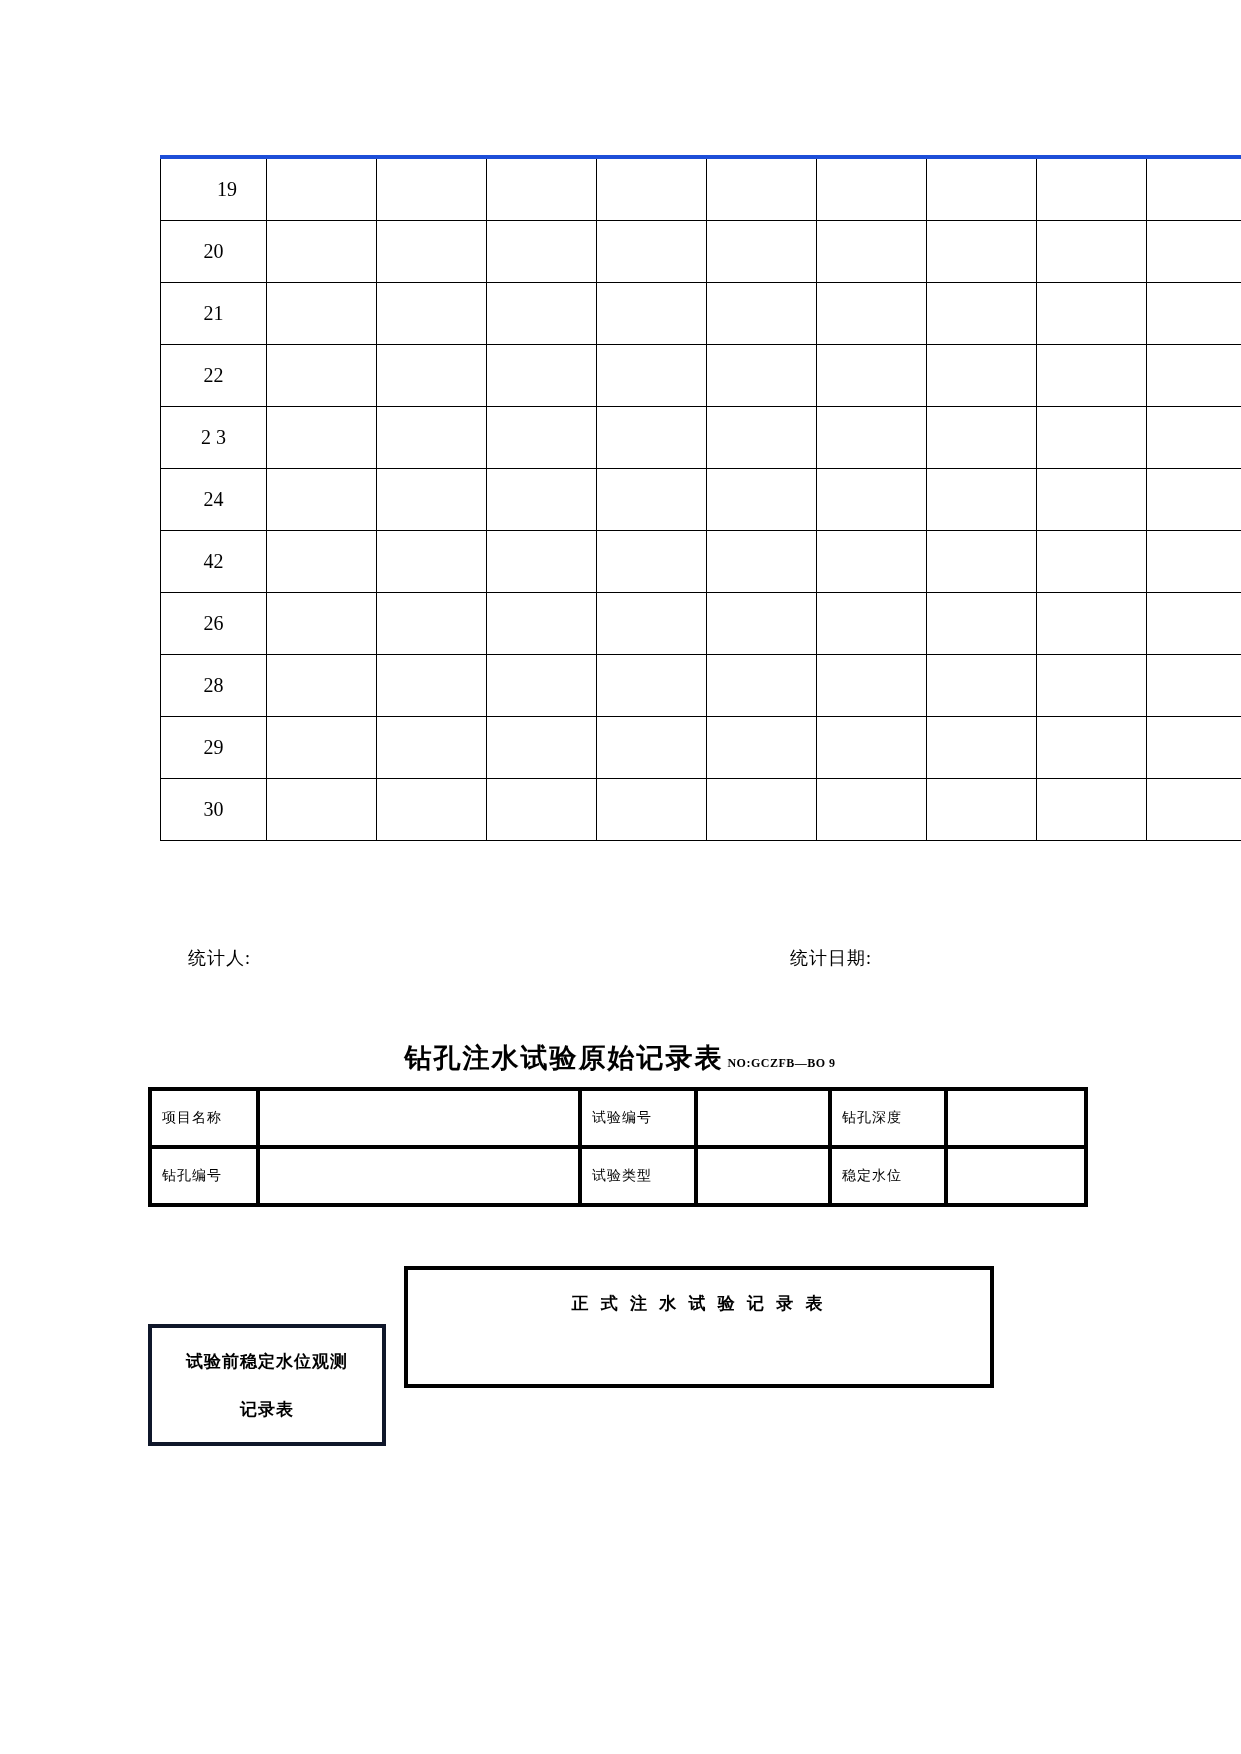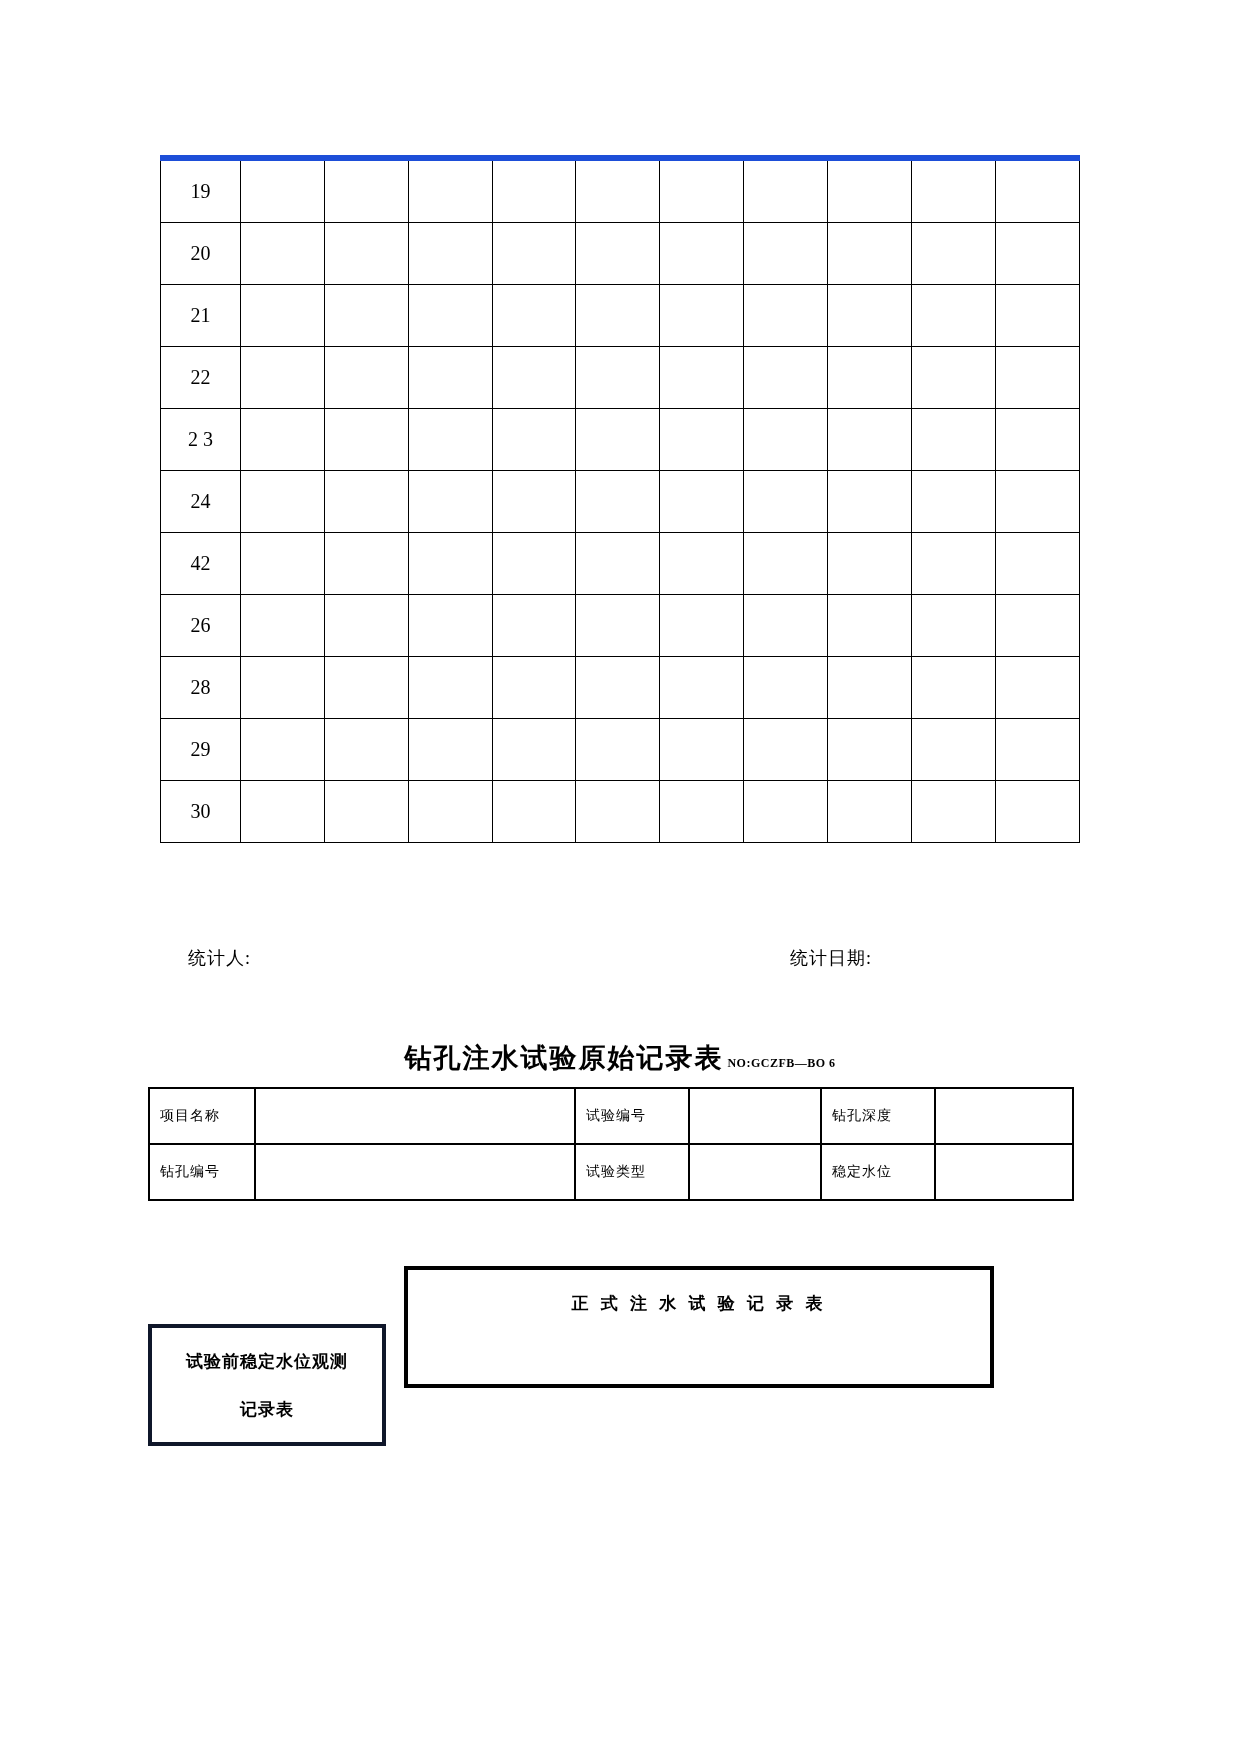--- a/index.html
+++ b/index.html
@@ -41,21 +41,22 @@
     font-family: "Liberation Serif", serif;
     padding: 0;
   }
   .top-table td.num {
     width: 78px;
   }
   .top-table td.blank {
     width: 82px;
   }
   .top-table tr:first-child td {
-    border-top: 6px solid #1d4ed8;
+    border-top: 4px solid #1d4ed8;
+    padding-left: 27px;
   }
 
   
   .sig-row {
     position: absolute;
     left: 160px;
     top: 946px;
     width: 920px;
     height: 40px;
     font-size: 18px;
@@ -100,21 +101,21 @@
   
   .info-table {
     position: absolute;
     left: 148px;
     top: 1087px;
     width: 800px;
     border-collapse: collapse;
     table-layout: fixed;
   }
   .info-table td {
-    border: 2px solid #000000;
+    border: 4px solid #000000;
     height: 54px;
     font-size: 14px;
     padding: 0 10px;
     vertical-align: middle;
     font-family: "Liberation Serif", serif;
     letter-spacing: 1px;
   }
   .info-label { width: 84px; text-align: left; }
   .info-wide  { width: 298px; }
   .info-mid   { width: 92px; }
@@ -320,21 +321,21 @@
       </tr>
     </tbody>
   </table>
 
   <div class="sig-row">
     <span class="sig-left">统计人:</span>
     <span class="sig-right">统计日期:</span>
   </div>
 
   <div class="form2-title-wrap">
-    <span class="form2-title">钻孔注水试验原始记录表</span><span class="form2-code">NO:GCZFB—BO 6</span>
+    <span class="form2-title">钻孔注水试验原始记录表</span><span class="form2-code">NO:GCZFB—BO 9</span>
   </div>
 
   <table class="info-table">
     <tbody>
       <tr>
         <td class="info-label">项目名称</td>
         <td class="info-wide"></td>
         <td class="info-mid">试验编号</td>
         <td class="info-val"></td>
         <td class="info-mid">钻孔深度</td>

